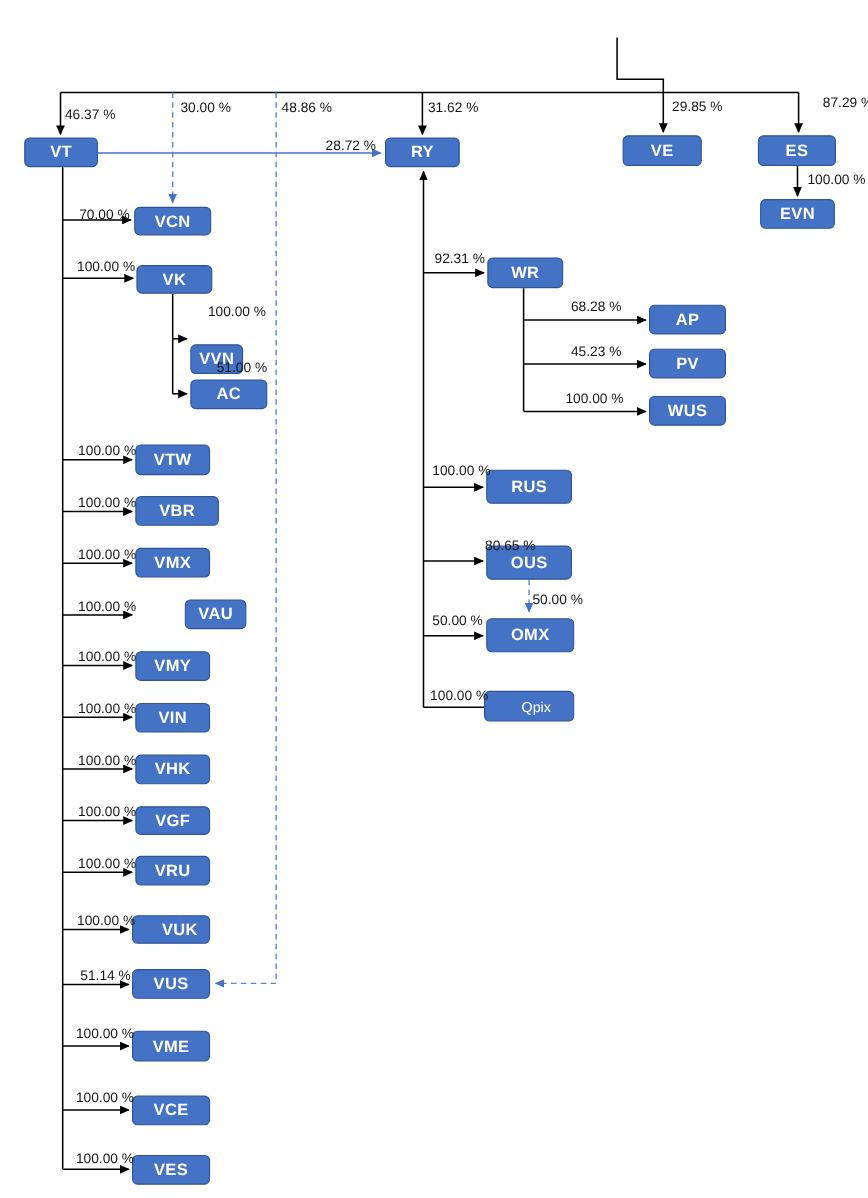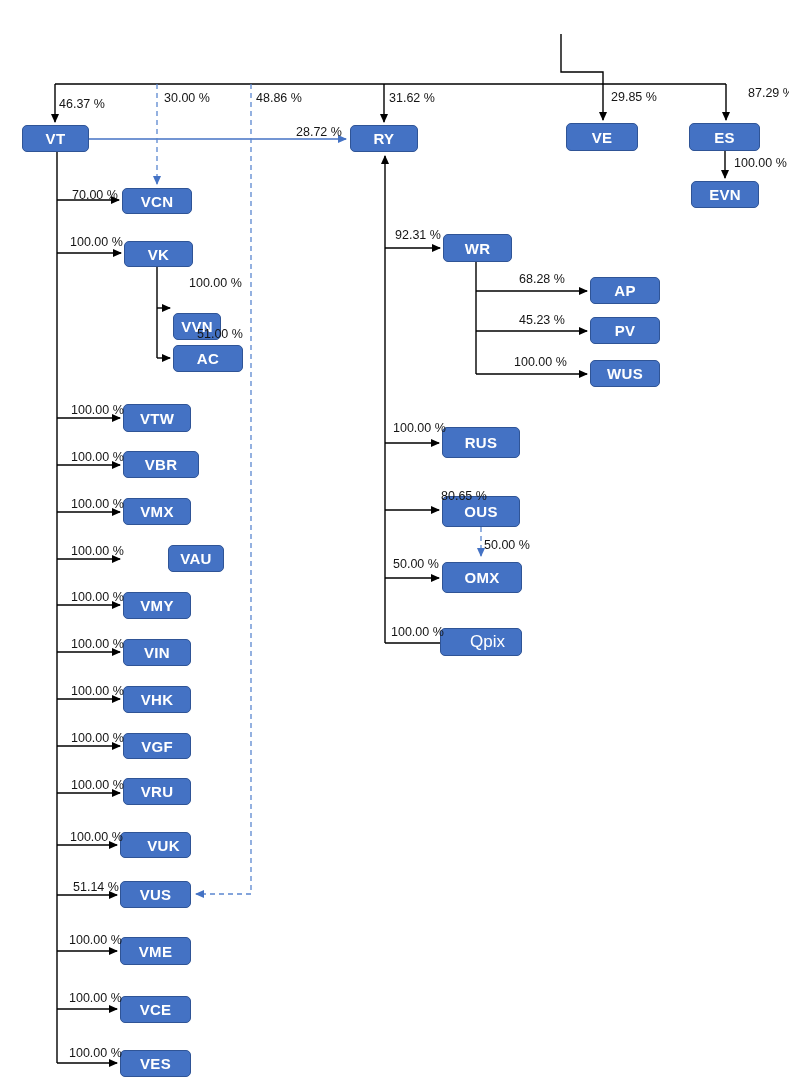--- a/index.html
+++ b/index.html
@@ -8,21 +8,21 @@
     font-family:"Liberation Sans",sans-serif;overflow:hidden;
   }
   #canvas{position:absolute;left:0;top:0;width:789px;height:1089px;}
   #edges{position:absolute;left:0;top:0;}
   .node{
     position:absolute;background:#4472C4;border:1.6px solid #2F5496;
     border-radius:5px;color:#ffffff;display:flex;align-items:center;
     justify-content:center;font-weight:bold;font-size:15px;
     box-sizing:border-box;letter-spacing:.3px;
   }
-  .node.light{font-weight:400;font-size:17px;letter-spacing:0;padding-left:13px;}
+  .node.light{font-weight:400;font-size:13px;letter-spacing:0;padding-left:13px;}
   .pct{
     position:absolute;font-size:12.5px;color:#151515;white-space:nowrap;
   }
   polyline{fill:none;stroke-width:1.4px;}
   .e-k{stroke:#000000;}
   .e-b{stroke:#4472C4;}
   .e-d{stroke:#5B87D0;stroke-dasharray:5 4;stroke-width:1.3px;}
 </style>
 </head>
 <body>

